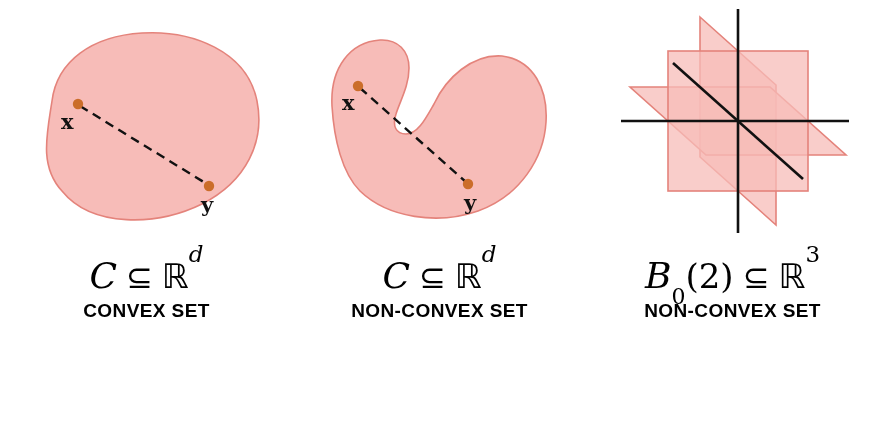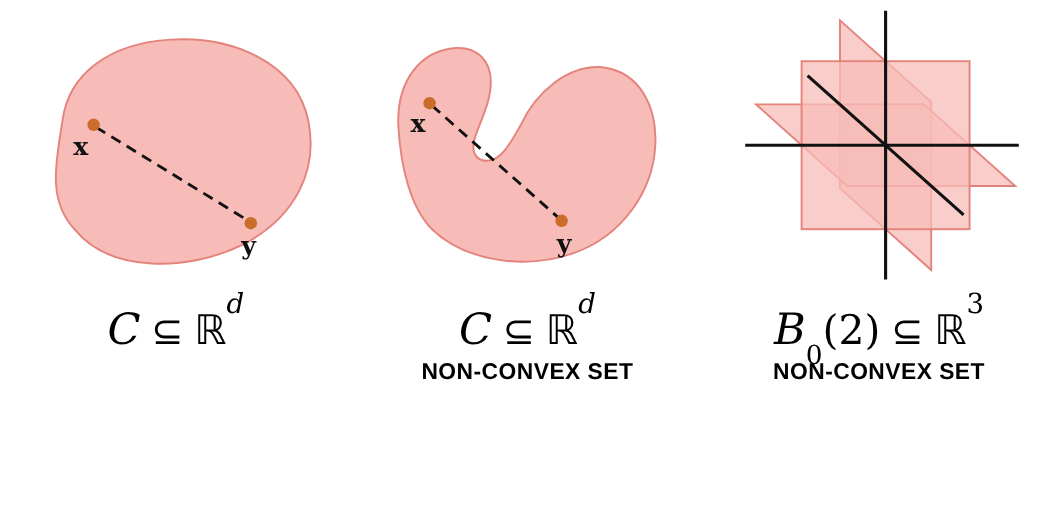--- a/index.html
+++ b/index.html
@@ -66,20 +66,21 @@
         <path class="region" d="M35,95 C40,55 75,30 125,27 C175,24 230,45 240,95 C248,135 230,175 185,198 C140,220 75,222 45,185 C22,160 30,128 35,95 Z"></path>
         <line class="seg" x1="63" y1="100" x2="190" y2="178"></line>
         <circle class="dot" cx="61" cy="98" r="5.2"></circle>
         <circle class="dot" cx="192" cy="180" r="5.2"></circle>
         <text class="plabel" x="44" y="123">x</text>
         <text class="plabel" x="184" y="206">y</text>
       </svg>
       <div class="formula">
         <span class="f-set">C</span><span class="f-rel">⊆</span><span class="f-bb">ℝ</span><sup class="f-sup it">d</sup>
       </div>
+      <div class="label">CONVEX SET</div>
     </section>
 
     <section class="panel">
       <svg class="diagram" width="260" height="232" viewBox="0 0 260 232">
         <path class="region" d="M22,100 C20,62 40,36 70,34 C88,33 99,45 99,62 C99,80 90,95 86,108 C82,120 86,128 96,128 C108,128 116,112 124,98 C136,72 162,48 192,50 C224,54 238,84 236,116 C234,152 210,190 168,205 C128,219 78,212 50,185 C32,167 24,133 22,100 Z"></path>
         <line class="seg" x1="50" y1="82" x2="156" y2="176"></line>
         <circle class="dot" cx="48" cy="80" r="5.2"></circle>
         <circle class="dot" cx="158" cy="178" r="5.2"></circle>
         <text class="plabel" x="32" y="104">x</text>
         <text class="plabel" x="154" y="204">y</text>

